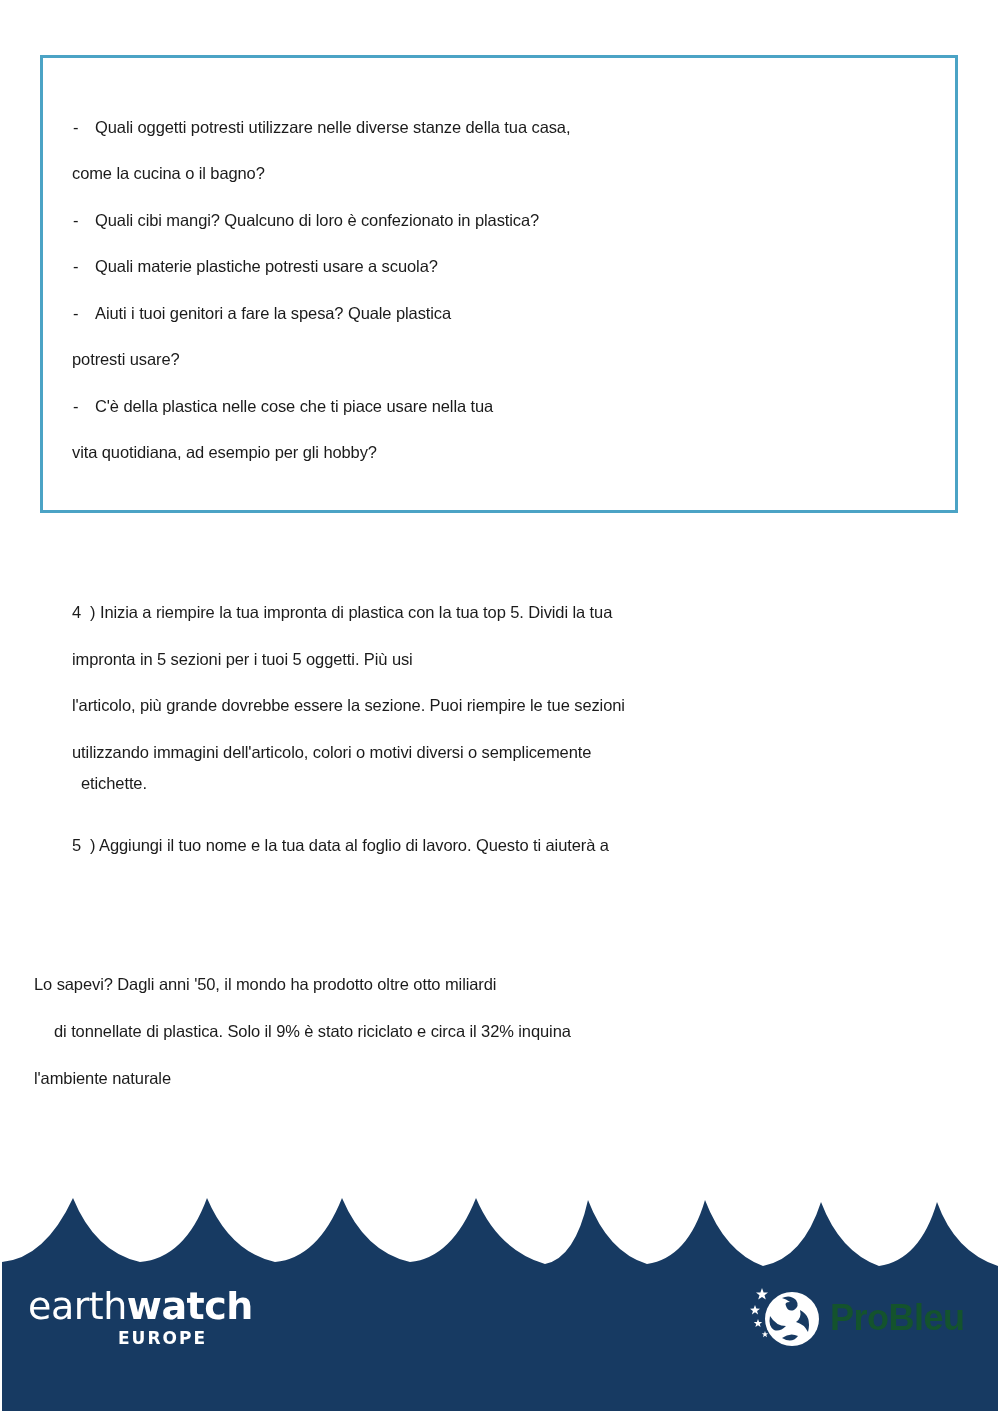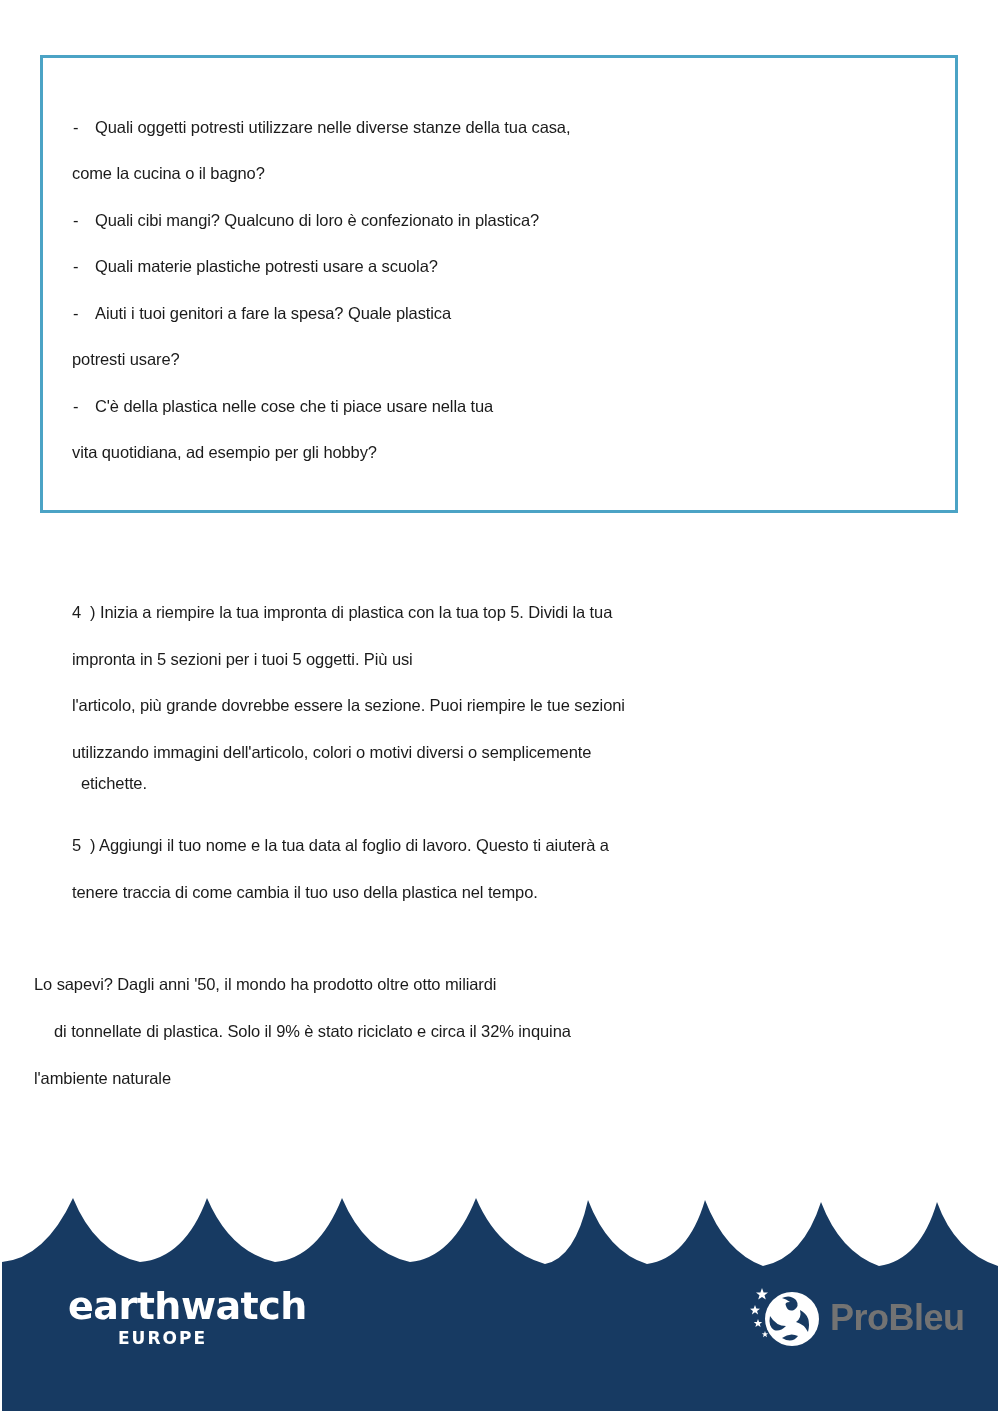--- a/index.html
+++ b/index.html
@@ -66,42 +66,41 @@
       top: 1284px;
       color: #ffffff;
     }
     .earthwatch .ew-main {
       font-family: "DejaVu Sans", sans-serif;
       font-size: 38px;
       line-height: 44px;
       letter-spacing: -0.5px;
     }
     .earthwatch .ew-light {
-      font-weight: bold;
-      margin-left: 40px;
+      font-weight: normal;
     }
     .earthwatch .ew-bold {
       font-weight: bold;
     }
     .earthwatch .ew-sub {
       position: absolute;
       left: 90px;
       top: 44px;
       font-family: "DejaVu Sans", sans-serif;
       font-weight: bold;
       font-size: 17px;
       letter-spacing: 2px;
     }
     .probleu {
       position: absolute;
       left: 746px;
       top: 1286px;
       width: 230px;
       height: 66px;
-      color: #737373;
+      color: #14532d;
     }
     .probleu .pb-text {
       position: absolute;
       left: 84px;
       top: 10px;
       font-family: "Liberation Sans", sans-serif;
       font-weight: bold;
       font-size: 36px;
       line-height: 44px;
       letter-spacing: -0.5px;
@@ -145,21 +144,20 @@
     <span class="line bullet-text">C'è della plastica nelle cose che ti piace usare nella tua</span>
   </div>
   <span class="line" style="left:72px; top:442px;">vita quotidiana, ad esempio per gli hobby?</span>
 
   <span class="line" style="left:72px; top:602px; white-space:pre;">4  ) Inizia a riempire la tua impronta di plastica con la tua top 5. Dividi la tua</span>
   <span class="line" style="left:72px; top:649px;">impronta in 5 sezioni per i tuoi 5 oggetti. Più usi</span>
   <span class="line" style="left:72px; top:742px;">utilizzando immagini dell'articolo, colori o motivi diversi o semplicemente</span>
   <span class="line" style="left:72px; top:695px;">l'articolo, più grande dovrebbe essere la sezione. Puoi riempire le tue sezioni</span>
   <span class="line" style="left:72px; top:773px; white-space:pre;">  etichette.</span>
   <span class="line" style="left:72px; top:835px; white-space:pre;">5  ) Aggiungi il tuo nome e la tua data al foglio di lavoro. Questo ti aiuterà a</span>
-  <span class="line" style="left:72px; top:882px;">tenere traccia di come cambia il tuo uso della plastica nel tempo.</span>
 
   <span class="line" style="left:34px; top:974px;">Lo sapevi? Dagli anni '50, il mondo ha prodotto oltre otto miliardi</span>
   <span class="line" style="left:34px; top:1021px;margin-left:20px;">di tonnellate di plastica. Solo il 9% è stato riciclato e circa il 32% inquina</span>
   <span class="line" style="left:34px; top:1068px;">l'ambiente naturale</span>
 
   <div class="footer">
     <svg class="waves" width="1000" height="225" viewBox="0 0 1000 225">
       <path fill="#173a62" d="
         M2,72
         Q45,68 73,8

